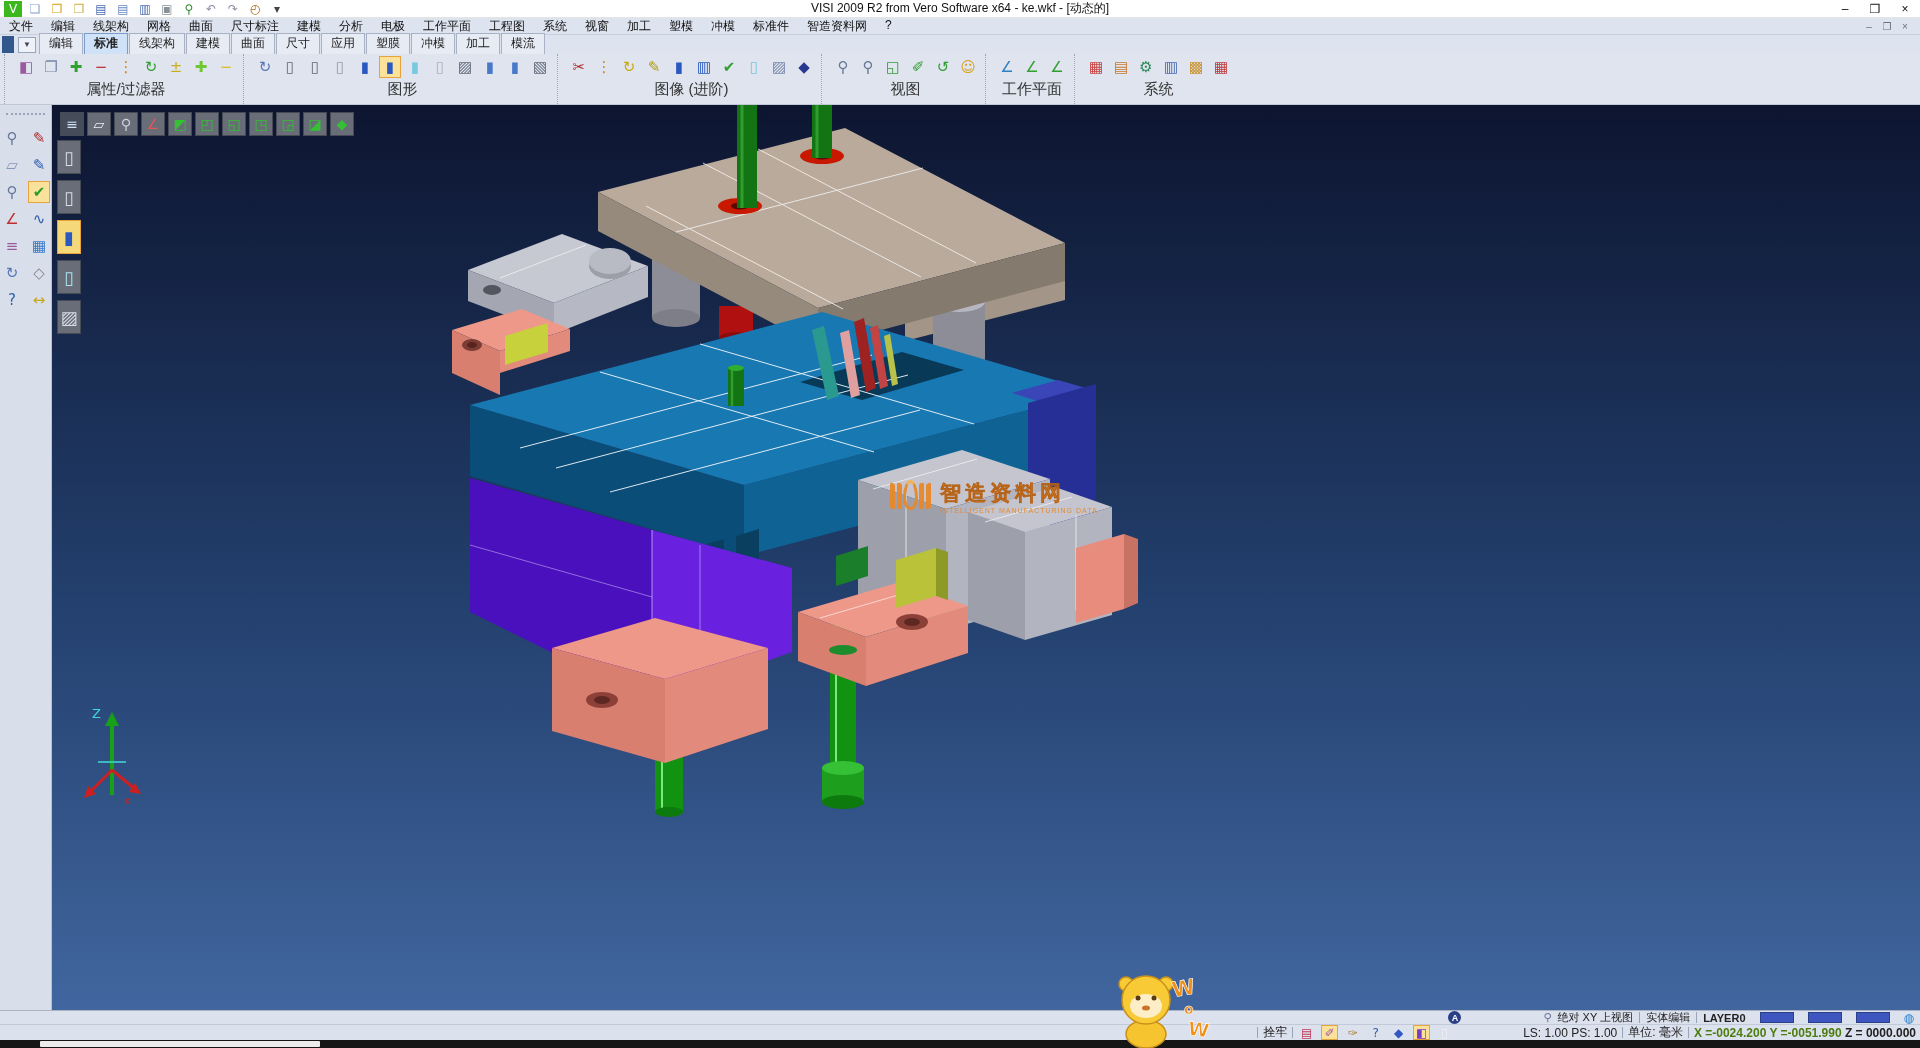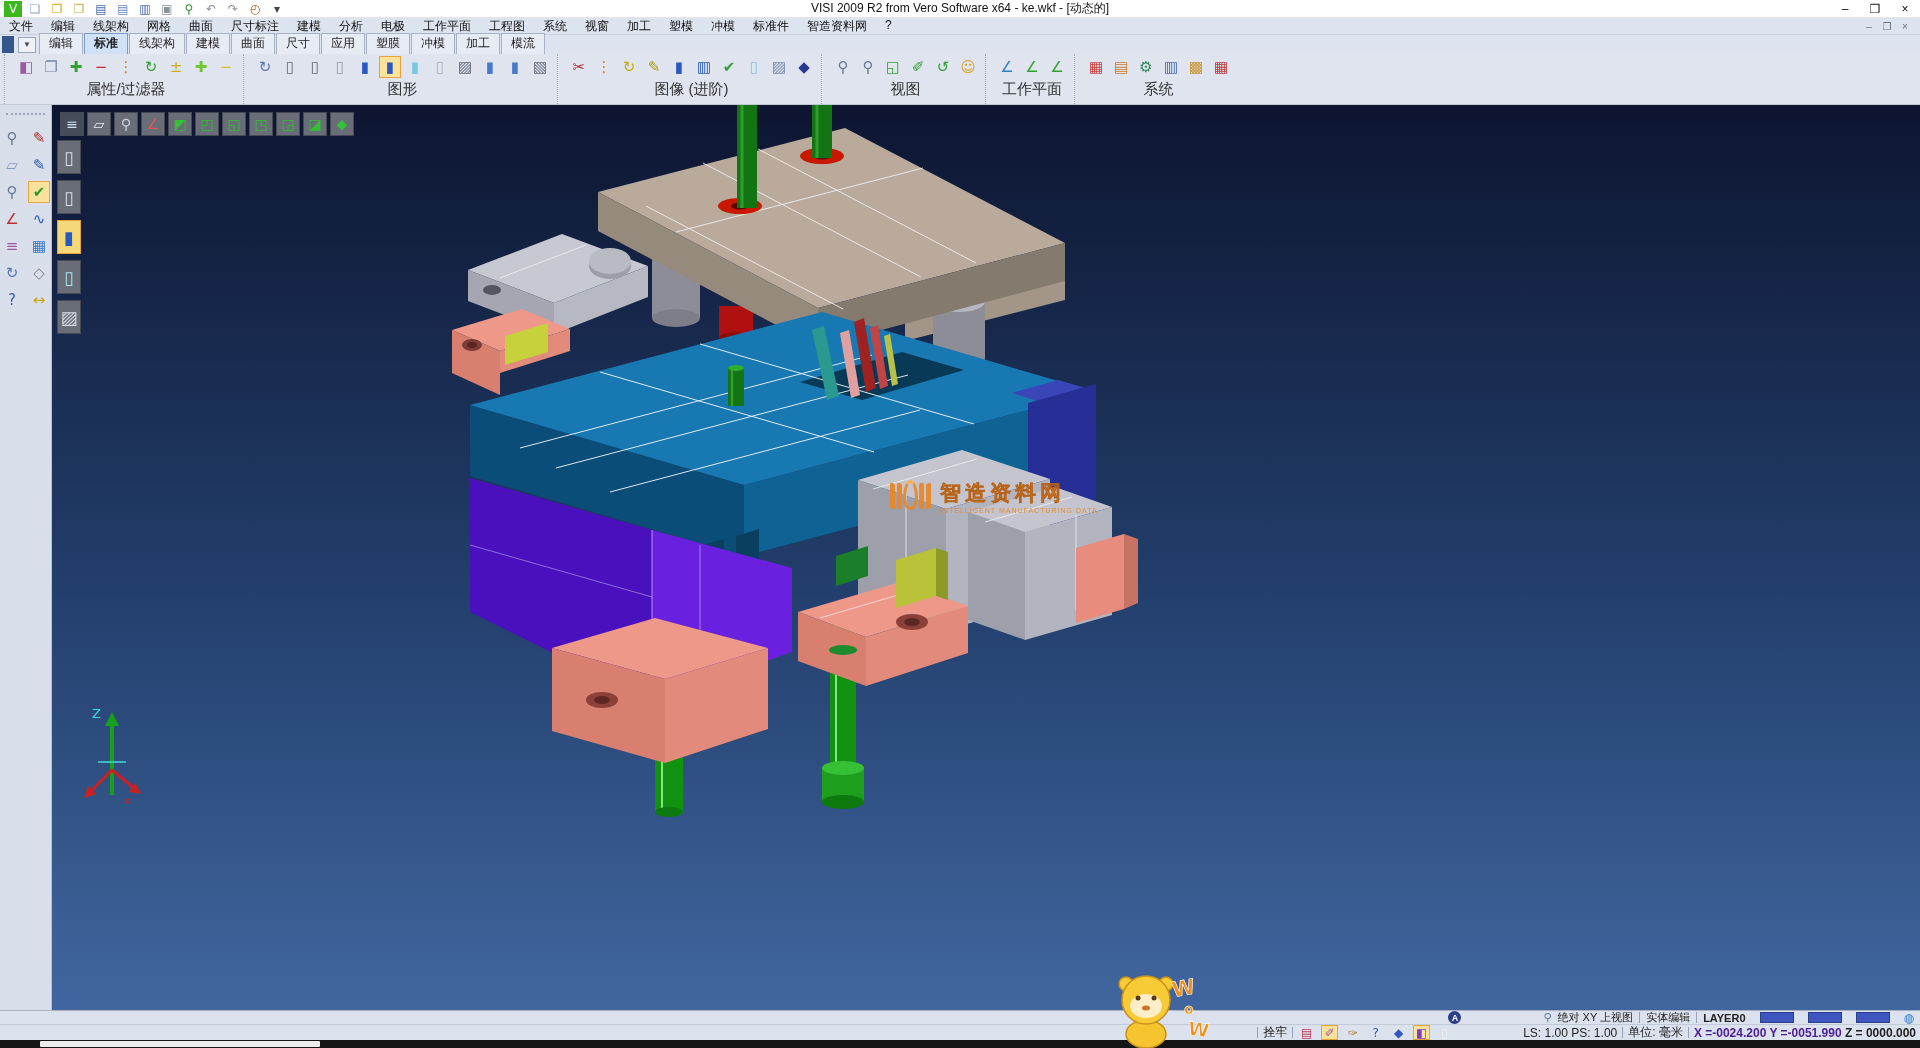--- a/index.html
+++ b/index.html
@@ -65,21 +65,21 @@
 
   
   .status1 { position:absolute; z-index:10; left:0; right:0; bottom:24px; height:14px; background:#dce1ee; border-top:1px solid #aab2c4; display:flex; align-items:center; justify-content:flex-end; font-size:11px; gap:6px; padding-right:6px; }
   .status2 { position:absolute; z-index:10; left:0; right:0; bottom:8px; height:16px; background:#dce1ee; border-top:1px solid #c2c9d8; display:flex; align-items:center; justify-content:flex-end; font-size:12px; gap:5px; padding-right:4px; }
   .sep { width:1px; height:11px; background:#9aa4b8; }
   .badge-a { width:13px; height:13px; border-radius:50%; background:#2b3f86; color:#fff; font-size:9px; font-weight:bold; display:flex; align-items:center; justify-content:center; }
   .swatch { width:34px; height:11px; background:#3d56c0; border:1px solid #2b3f86; }
   .globe { font-size:12px; color:#1878c8; font-family:"DejaVu Sans",sans-serif; }
   .st-icon { width:17px; height:15px; display:flex; align-items:center; justify-content:center; font-size:12px; font-family:"DejaVu Sans",sans-serif; border:1px solid transparent; }
   .st-icon.active { background:#fbe29b; border-color:#e8a33d; }
-  .coord-xy { color:#4c1d95; font-weight:bold; }
+  .coord-xy { color:#4d7c0f; font-weight:bold; }
   .coord-z { color:#222; font-weight:bold; }
   .scrollstrip { position:absolute; z-index:10; left:0; right:0; bottom:0; height:8px; background:#161616; }
   .scrollthumb { position:absolute; left:40px; top:1px; width:280px; height:6px; background:#ececec; border-radius:1px; }
 
   .mascot { position:absolute; z-index:30; left:1108px; top:962px; pointer-events:none; }
   text { font-family:"DejaVu Sans",sans-serif; }
 </style>
 </head>
 <body>
 

